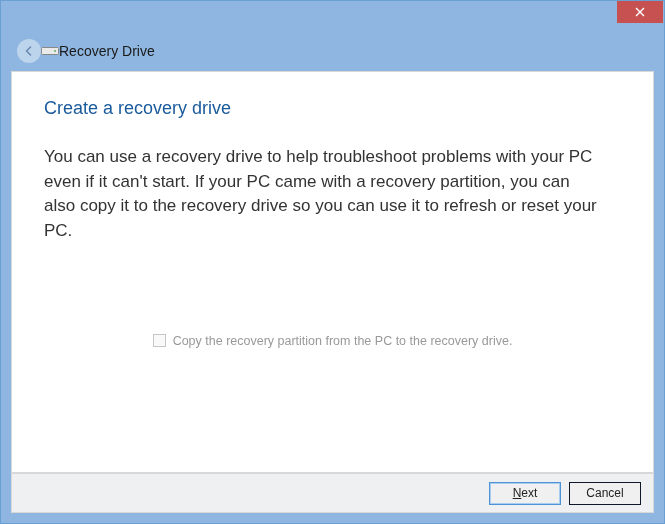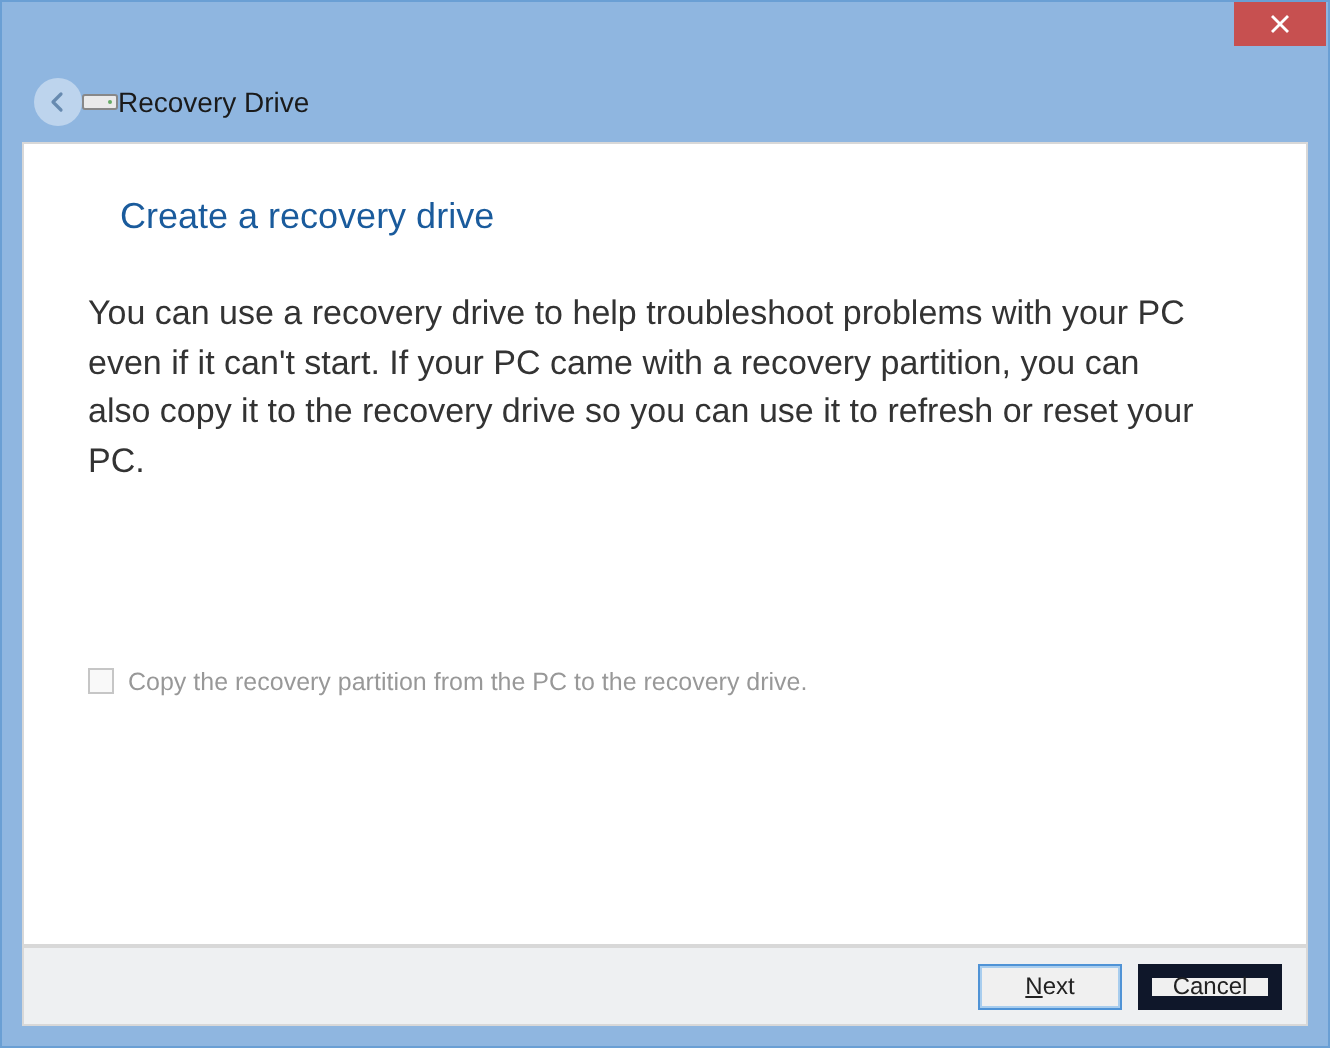--- a/index.html
+++ b/index.html
@@ -76,34 +76,35 @@
     background: #ffffff;
     border: 1px solid #d8d8d8;
   }
   .content-inner {
     padding: 26px 32px 0 32px;
   }
   .page-heading {
     font-size: 18px;
     font-weight: 400;
     color: #1a5b9c;
-    margin: 0 0 26px 16px;
+    margin: 0 0 26px 0;
   }
   .body-text {
     font-size: 17px;
     color: #333;
     line-height: 1.45;
     margin: 0 0 90px 0;
     max-width: 560px;
   }
   .checkbox-row {
     display: flex;
     align-items: center;
     gap: 7px;
     opacity: 0.55;
+    justify-content: center;
   }
   .chk {
     width: 13px;
     height: 13px;
     border: 1px solid #999;
     background: #f5f5f5;
   }
   .chk-label {
     font-size: 12.5px;
     color: #444;
@@ -120,21 +121,21 @@
     display: flex;
     justify-content: flex-end;
     align-items: center;
     padding-right: 12px;
     gap: 8px;
   }
   .btn {
     min-width: 72px;
     height: 23px;
     background: #f0f0f0;
-    border: 7px solid #0f172a;
+    border: 1px solid #0f172a;
     font-size: 12px;
     font-family: inherit;
     color: #222;
     cursor: pointer;
     padding: 0 10px;
     display: inline-flex;
     align-items: center;
     justify-content: center;
   }
   .btn.primary {

